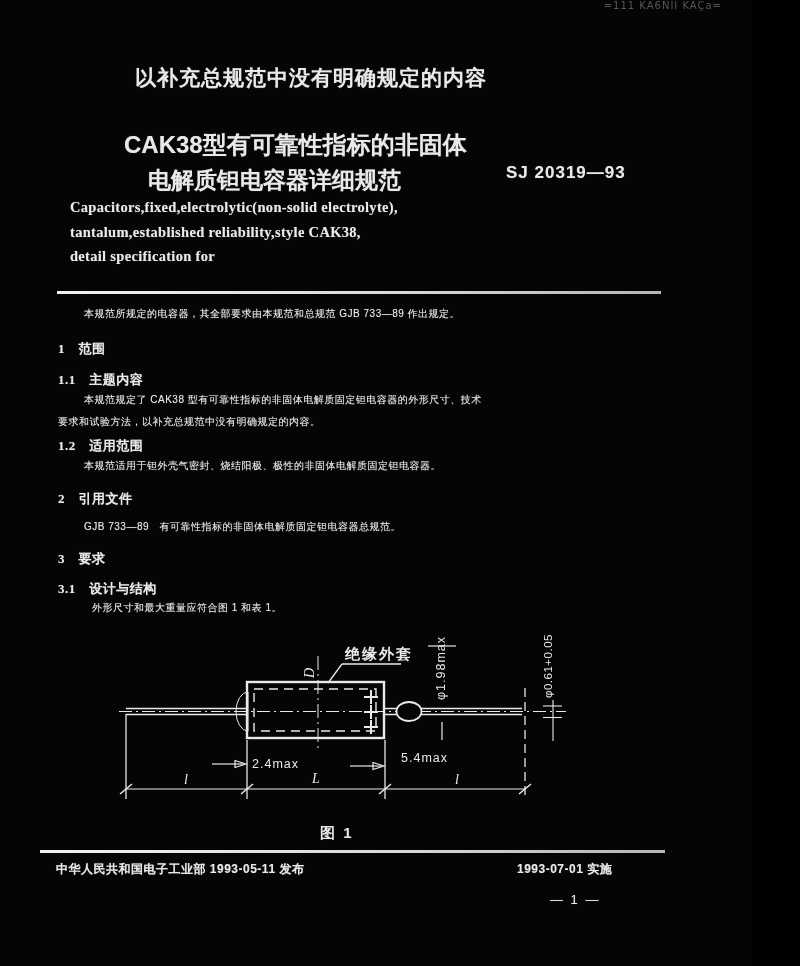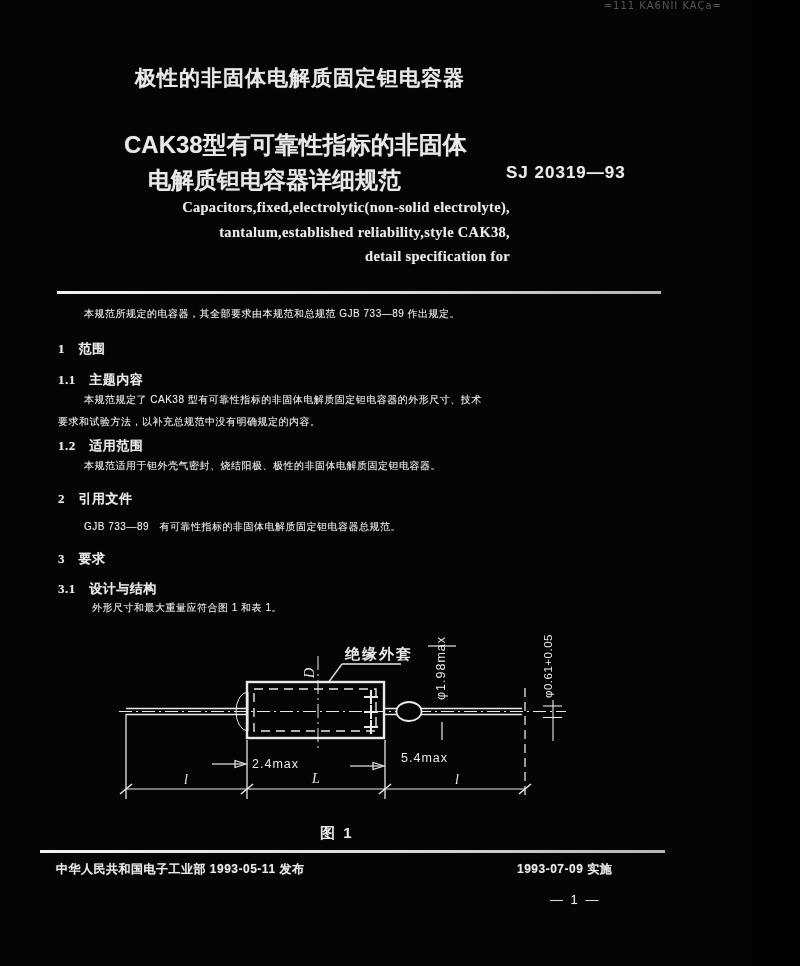--- a/index.html
+++ b/index.html
@@ -29,21 +29,21 @@
   .content{position:relative;z-index:2;}
   .artifact{
     font-size:10px;letter-spacing:1px;color:var(--artifact);
     font-family:"DejaVu Sans",sans-serif;
   }
   .std-class{font-size:21px;font-weight:bold;letter-spacing:1px;}
   .title-zh1{font-size:24px;font-weight:bold;letter-spacing:0px;}
   .title-zh2{font-size:23px;font-weight:bold;letter-spacing:0px;}
   .std-no{font-size:17px;font-weight:bold;letter-spacing:1px;}
   .title-en{font-family:"Liberation Serif",serif;font-weight:bold;font-size:14.5px;letter-spacing:.3px;}
-  .en-wrap{position:absolute;left:70px;width:440px;text-align:right;}
+  .en-wrap{position:absolute;left:70px;width:440px;text-align:left;}
   .rule{position:absolute;height:2.5px;background:linear-gradient(90deg,#f2f2f2,#dadada 55%,#b5b5b5);}
   .body-txt{font-size:10px;letter-spacing:.5px;}
   .body-hd{font-size:13px;font-weight:bold;letter-spacing:.5px;font-family:Liberation Serif, serif;}
   .footer-txt{font-size:12px;font-weight:bold;letter-spacing:.5px;}
   .pageno{font-size:13px;letter-spacing:2px;}
   svg.figure{position:absolute;left:100px;top:610px;color:var(--ink);z-index:2;}
   svg.figure line, svg.figure rect, svg.figure polygon, svg.figure path, svg.figure ellipse{
     stroke:currentColor;fill:none;
   }
   svg.figure text{fill:currentColor;stroke:none;}
@@ -54,21 +54,21 @@
 </style>
 </head>
 <body>
 
 <div class="page">
 
   <div class="abs artifact" style="top:0px;right:30px;">=111 KA6NII KAÇa=</div>
 
 
   <div class="content">
-    <div class="abs std-class glow" style="left:135px;top:64px;">极性的非固体电解质固定钽电容器</div>
+    <div class="abs std-class glow" style="left:135px;top:64px;">以补充总规范中没有明确规定的内容</div>
 
     <div class="abs title-zh1 glow" style="left:124px;top:129px;">CAK38型有可靠性指标的非固体</div>
 
     <div class="abs title-zh2 glow" style="left:148px;top:165px;">电解质钽电容器详细规范</div>
 
     <div class="abs std-no glow" style="left:506px;top:163px;">SJ 20319—93</div>
 
     <div class="en-wrap title-en glow" style="top:199px;">Capacitors,fixed,electrolytic(non-solid electrolyte),</div>
     <div class="en-wrap title-en glow" style="top:224px;">tantalum,established reliability,style CAK38,</div>
     <div class="en-wrap title-en glow" style="top:248px;">detail specification for</div>
@@ -183,18 +183,18 @@
     <text class="dimit" x="455" y="784">l</text>
 
     <text class="cjklab" x="320" y="838">图 1</text>
   </svg>
 
   <div class="content">
     <div class="rule" style="left:40px;top:850px;width:625px;height:3px;"></div>
 
     <div class="abs footer-txt glow" style="left:56px;top:861px;">中华人民共和国电子工业部 1993-05-11 发布</div>
 
-    <div class="abs footer-txt glow" style="left:517px;top:861px;">1993-07-09 实施</div>
+    <div class="abs footer-txt glow" style="left:517px;top:861px;">1993-07-01 实施</div>
 
     <div class="abs pageno glow" style="left:550px;top:892px;">— 1 —</div>
   </div>
 
 </div>
 
 </body></html>

